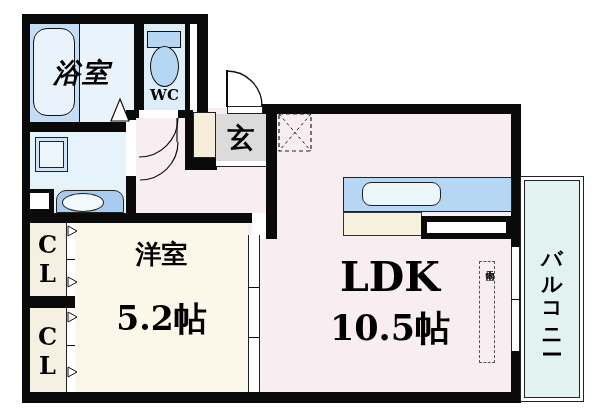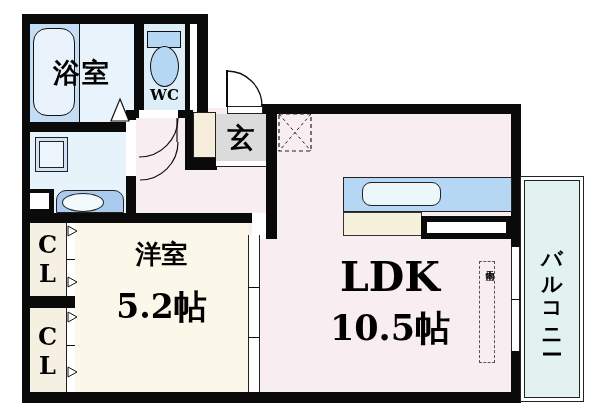--- a/index.html
+++ b/index.html
@@ -16,21 +16,21 @@
 <body>
 
 <div class="plan">
 
   <div class="abs" style="left:136px;top:108px;width:375px;height:284px;background:#f8eef1;"></div>
 
   <div class="abs" style="left:30px;top:24px;width:104px;height:98px;background:#e9f3fb;"></div>
   <div class="abs" style="left:30px;top:24px;width:49px;height:98px;background:#c4ddf4;"></div>
   <div class="abs" style="left:33px;top:28px;width:42px;height:88px;background:#eaf2fc;border:1.5px solid #111;border-radius:14px;"></div>
   <div class="abs" style="left:79px;top:24px;width:1px;height:98px;background:#111;"></div>
-  <div class="abs room-label" style="left:36px;top:24px;width:92px;height:98px;font-size:27px;letter-spacing:2px;">
+  <div class="abs room-label" style="left:36px;top:24px;width:92px;height:98px;font-size:27px;letter-spacing:2px;font-style:italic;">
     <span>浴室</span>
   </div>
 
   <div class="abs" style="left:30px;top:132px;width:96px;height:81px;background:#e7f3fa;"></div>
   <div class="abs" style="left:35px;top:137px;width:33px;height:35px;background:#cfe4f6;border:1px solid #222;"></div>
   <div class="abs" style="left:39px;top:141px;width:25px;height:27px;background:#ecf5fc;border:1px solid #222;"></div>
   <div class="abs" style="left:56px;top:190px;width:68px;height:23px;background:#a9ccee;border:1px solid #222;border-radius:10px 10px 0 0;"></div>
   <div class="abs" style="left:62px;top:193px;width:42px;height:19px;background:#f3fafd;border:1px solid #222;border-radius:50%;"></div>
 
   <div class="abs wall" style="left:24px;top:189px;width:30px;height:24px;"></div>
@@ -90,21 +90,21 @@
   <div class="abs room-label vtext" style="left:32px;top:226px;width:30px;height:66px;font-size:24px;line-height:1;">
     <span>CL</span>
   </div>
   <div class="abs room-label vtext" style="left:32px;top:318px;width:30px;height:66px;font-size:24px;line-height:1;">
     <span>CL</span>
   </div>
 
   <div class="abs" style="left:75px;top:223px;width:173px;height:169px;background:#fbf7e9;"></div>
   <div class="abs" style="left:75px;top:240px;width:173px;text-align:center;font-weight:bold;">
     <div style="font-size:26px;line-height:1.1;">洋室</div>
-    <div style="font-size:33px;line-height:1.1;margin-top:20px;">5.2帖</div>
+    <div style="font-size:33px;line-height:1.1;margin-top:32px;">5.2帖</div>
   </div>
 
   <div class="abs" style="left:248px;top:235px;width:12px;height:157px;background:#fff;border-left:1px solid #222;border-right:1px solid #222;"></div>
   <div class="abs tick" style="left:248px;top:287px;width:12px;"></div>
   <div class="abs tick" style="left:248px;top:337px;width:12px;"></div>
 
   <div class="abs" style="left:280px;top:256px;width:220px;text-align:center;font-weight:bold;">
     <div style="font-size:41px;line-height:1.05;">LDK</div>
     <div style="font-size:35px;line-height:1.1;margin-top:10px;text-align:center;">10.5帖</div>
   </div>

